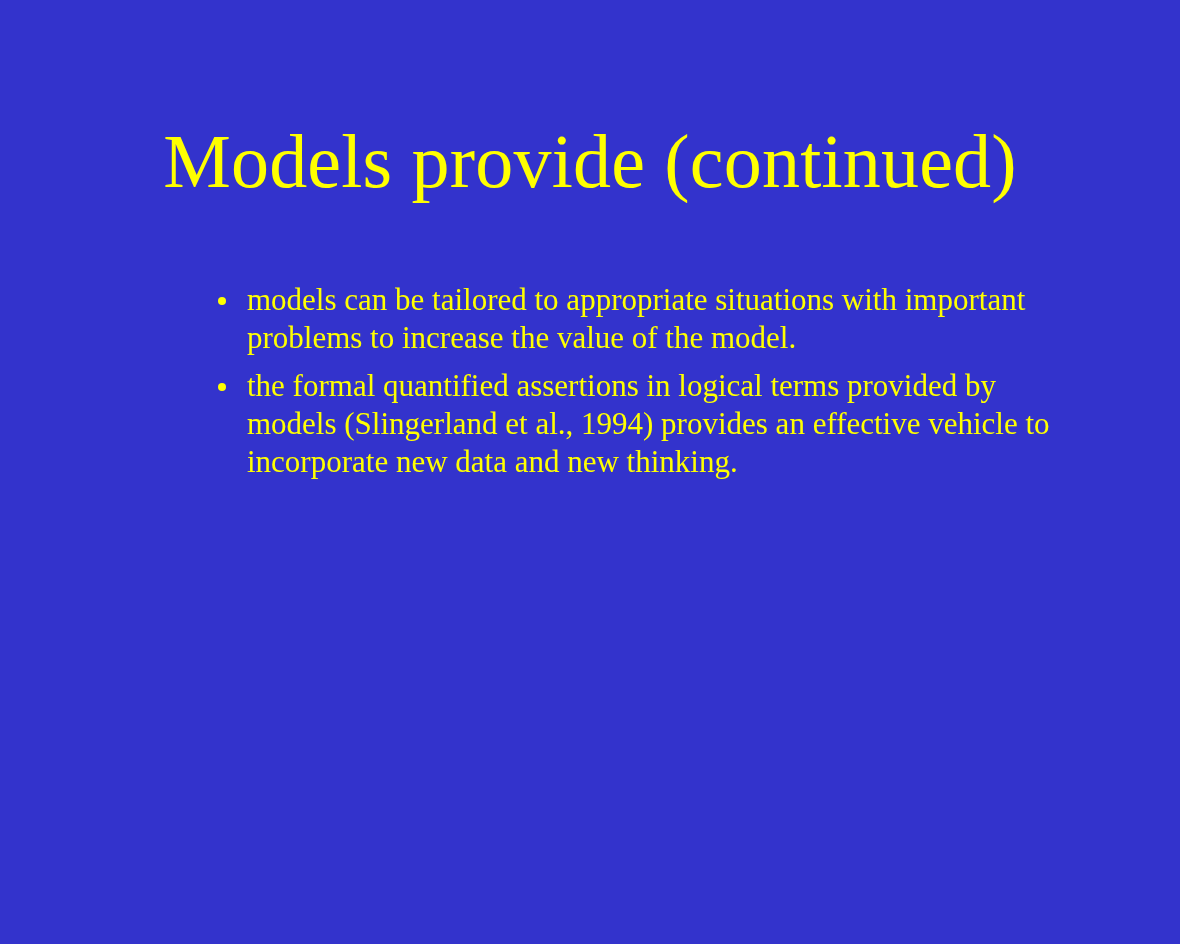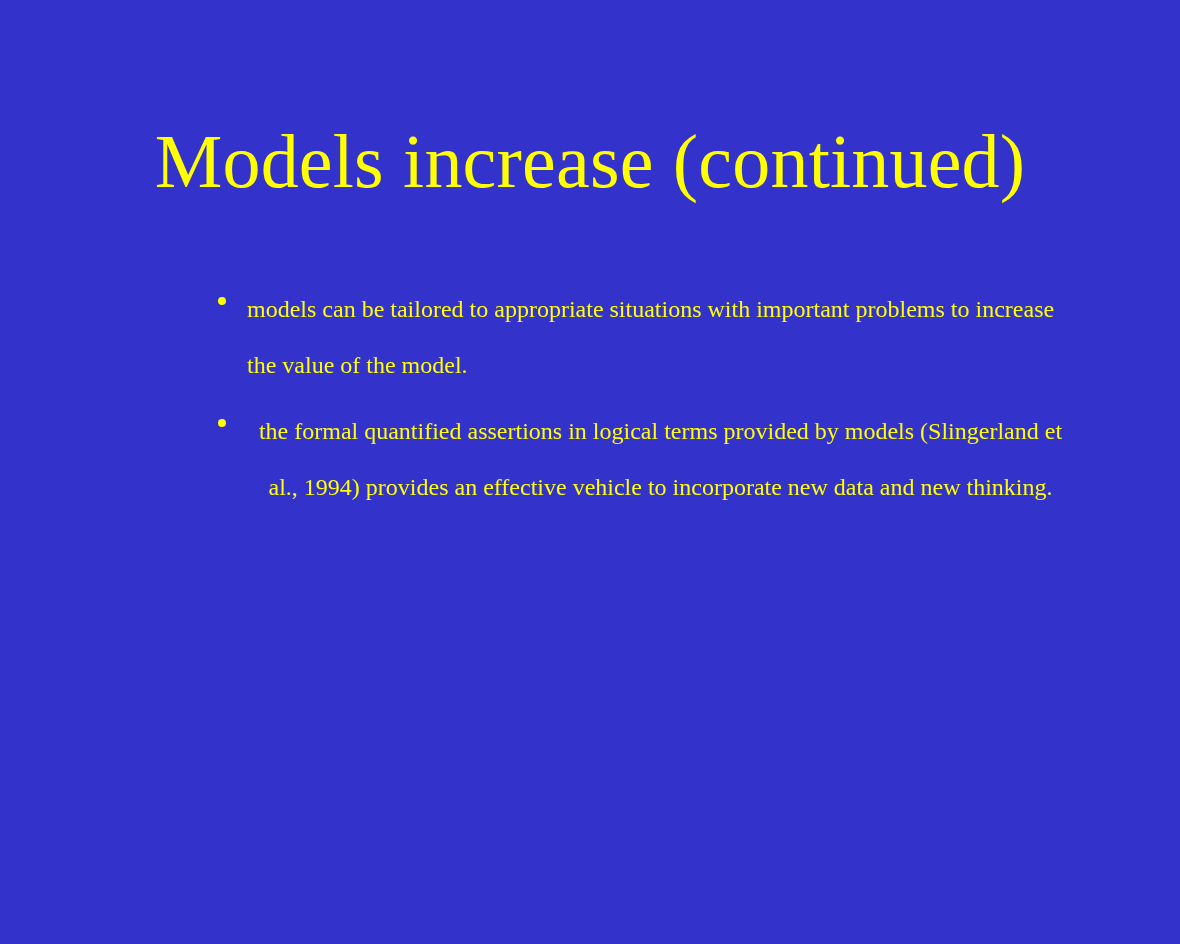--- a/index.html
+++ b/index.html
@@ -58,28 +58,27 @@
     margin: 0;
     padding: 0;
   }
 
   .bullet-item {
     position: relative;
     margin: 0 0 10px 0;
     padding: 0 0 0 33px;
     color: #ffff00;
     font-family: "Liberation Serif", "DejaVu Serif", serif;
-    font-size: 24px;
-    line-height: 56px;
+    font-size: 31px;
+    line-height: 38px;
     text-align: left;
   }
 
   .bullet-item:last-child {
     margin-bottom: 0;
-    text-align: center;
   }
 
   .bullet-marker {
     position: absolute;
     left: 4px;
     top: 16px;
     width: 8px;
     height: 8px;
     border-radius: 50%;
     background: #ffff00;
@@ -89,21 +88,21 @@
   .bullet-text {
     display: block;
   }
 </style>
 </head>
 <body>
 
 <div class="slide">
 
   <div class="title-block">
-    <h1 class="slide-title">Models increase (continued)</h1>
+    <h1 class="slide-title">Models provide (continued)</h1>
   </div>
 
   <div class="body-block">
     <ul class="bullet-list">
 
       <li class="bullet-item">
         <span class="bullet-marker"></span>
         <span class="bullet-text">models can be tailored to appropriate situations with important problems to increase the value of the model.</span>
       </li>
 

